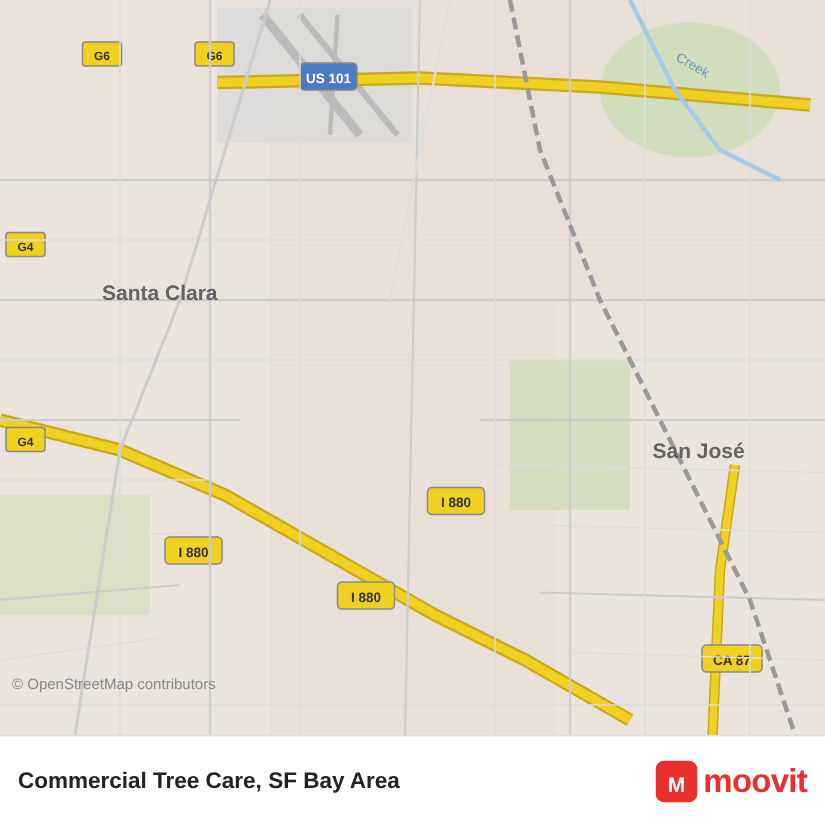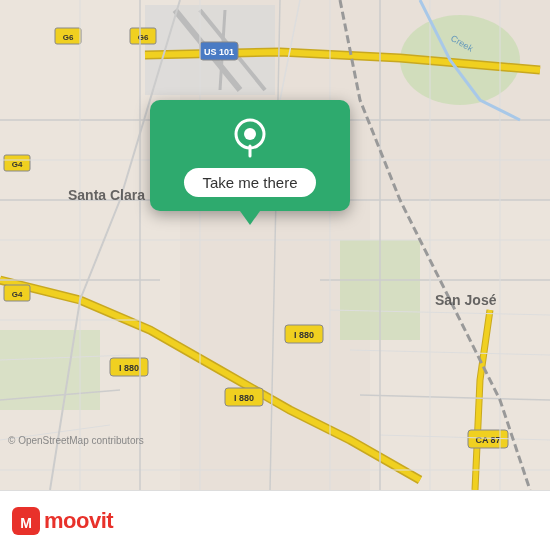--- a/index.html
+++ b/index.html
@@ -83,21 +83,21 @@
       display: flex;
       align-items: center;
       padding: 0 12px;
       position: relative;
     }
 
     .copyright-text {
       font-size: 10px;
       color: #888;
       position: absolute;
-      bottom: 44px;
+      bottom: 28px;
       left: 8px;
     }
 
     .location-name {
       font-size: 15px;
       font-weight: 600;
       color: #222;
       flex: 1;
     }
 
@@ -207,32 +207,24 @@
     <text x="68" y="200" font-size="14" font-weight="bold" fill="#444" opacity="0.8">Santa Clara</text>
 
     <text x="435" y="305" font-size="14" font-weight="bold" fill="#444" opacity="0.8">San José</text>
 
     <path d="M420,0 L450,60 L480,100 L520,120" stroke="#a8c8e8" stroke-width="3" fill="none"></path>
     <text x="450" y="40" font-size="9" fill="#6699bb" transform="rotate(30,450,40)">Creek</text>
   </svg>
 
   <div class="copyright-text">© OpenStreetMap contributors</div>
 
-  <div id="popup-card">
-
-    <svg class="pin-icon" viewBox="0 0 44 44" xmlns="http://www.w3.org/2000/svg">
-      <circle cx="22" cy="18" r="14" fill="none" stroke="white" stroke-width="3"></circle>
-      <circle cx="22" cy="18" r="6" fill="white"></circle>
-      <path d="M22,30 L22,40" stroke="white" stroke-width="3" stroke-linecap="round"></path>
-    </svg>
-    <button class="take-me-btn">Take me there</button>
-  </div>
 </div>
 
 <div id="bottom-bar">
+  <span class="location-name">Commercial Tree Care, SF Bay Area</span>
   <div class="moovit-logo">
 
     <svg class="moovit-icon" viewBox="0 0 28 28" xmlns="http://www.w3.org/2000/svg">
       <rect width="28" height="28" rx="6" fill="#e8312a"></rect>
       <text x="14" y="21" font-size="14" font-weight="bold" fill="white" text-anchor="middle">M</text>
     </svg>
     <span class="moovit-text">moovit</span>
   </div>
 </div>
 

